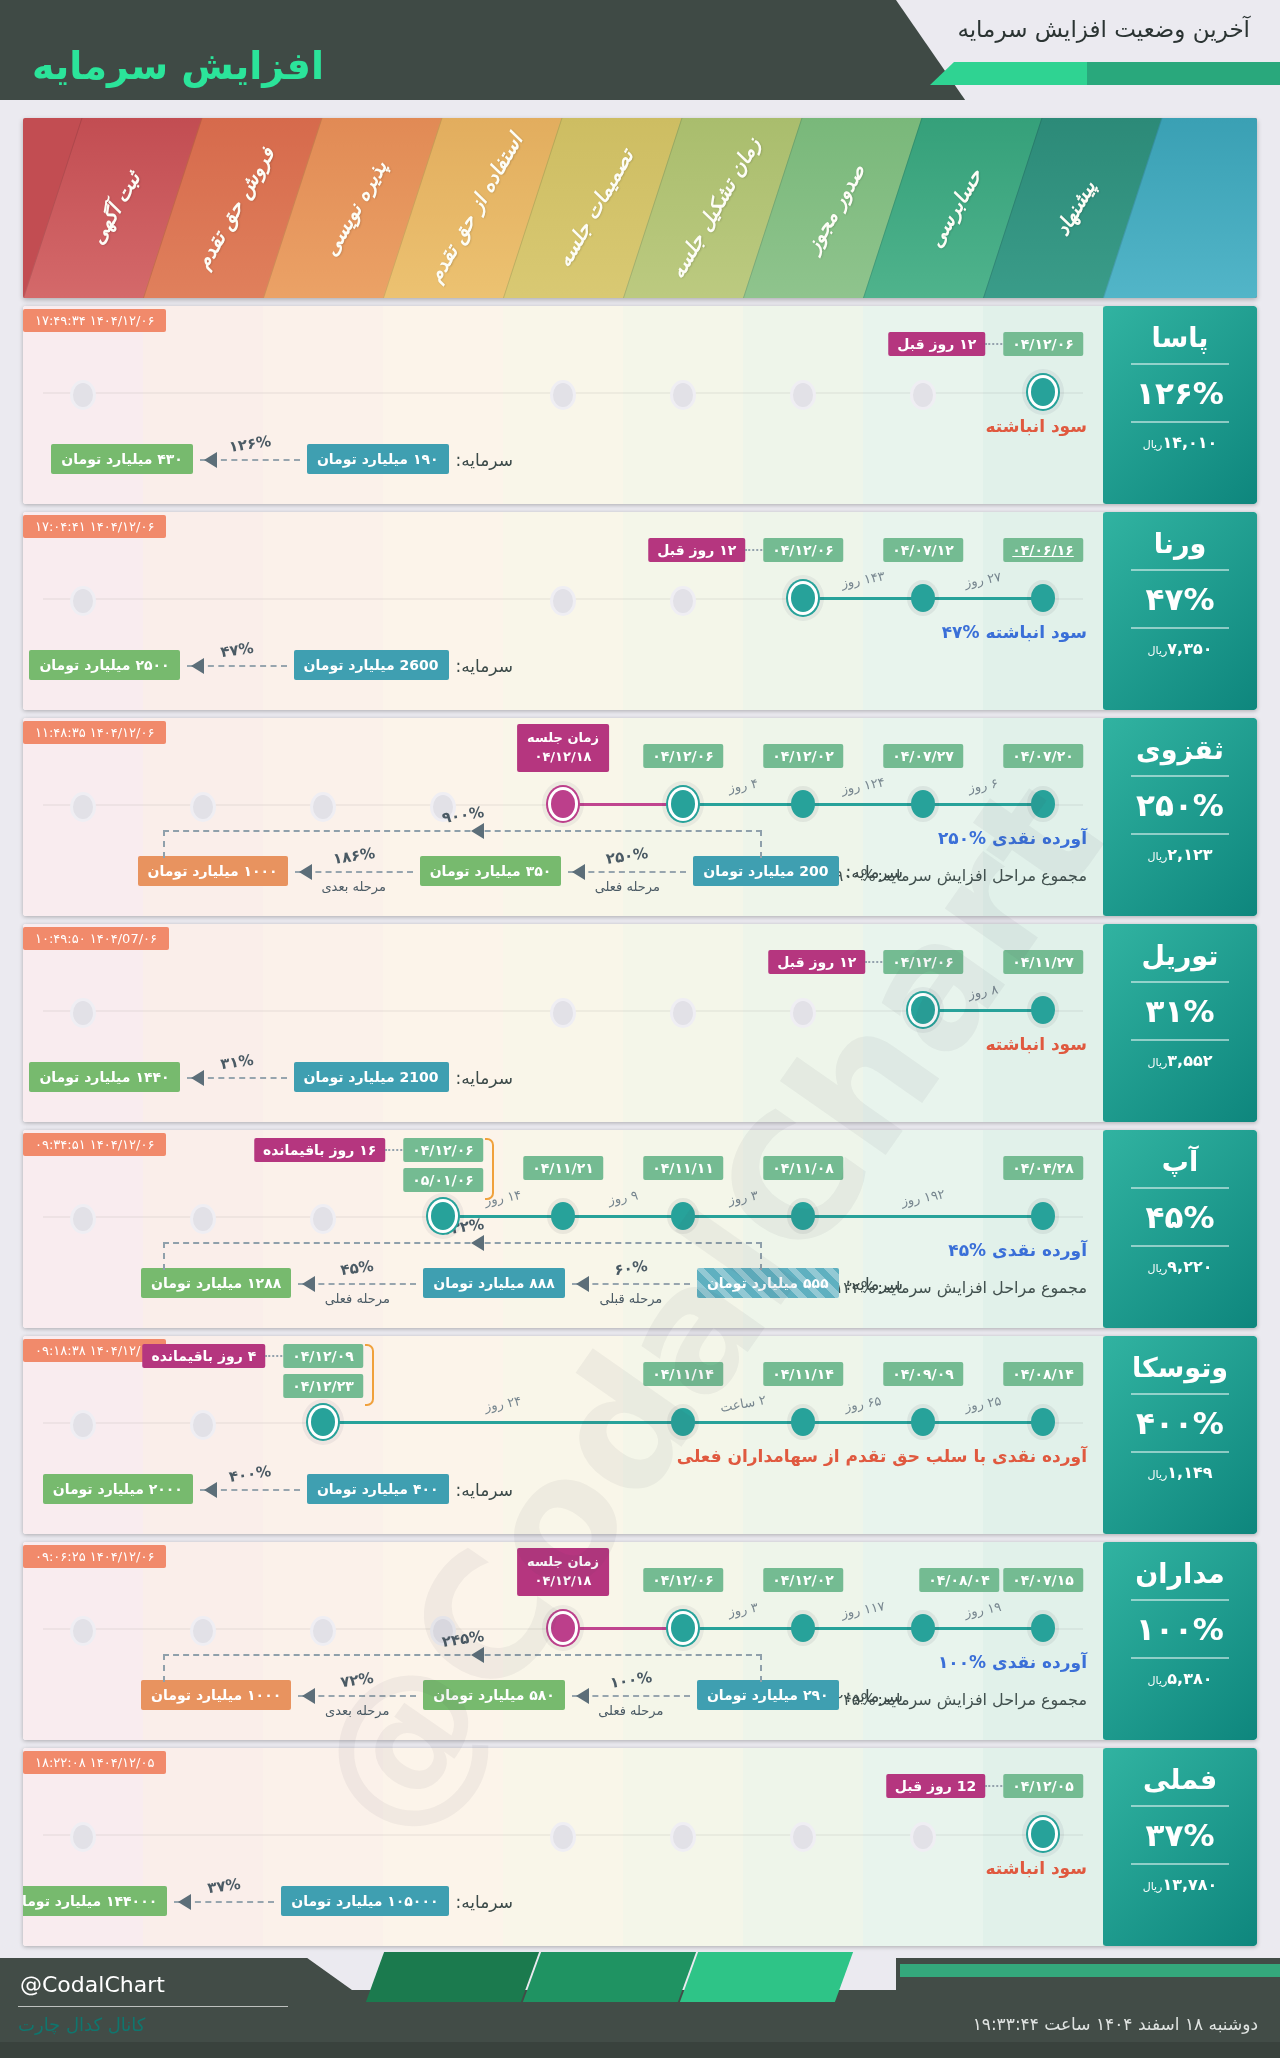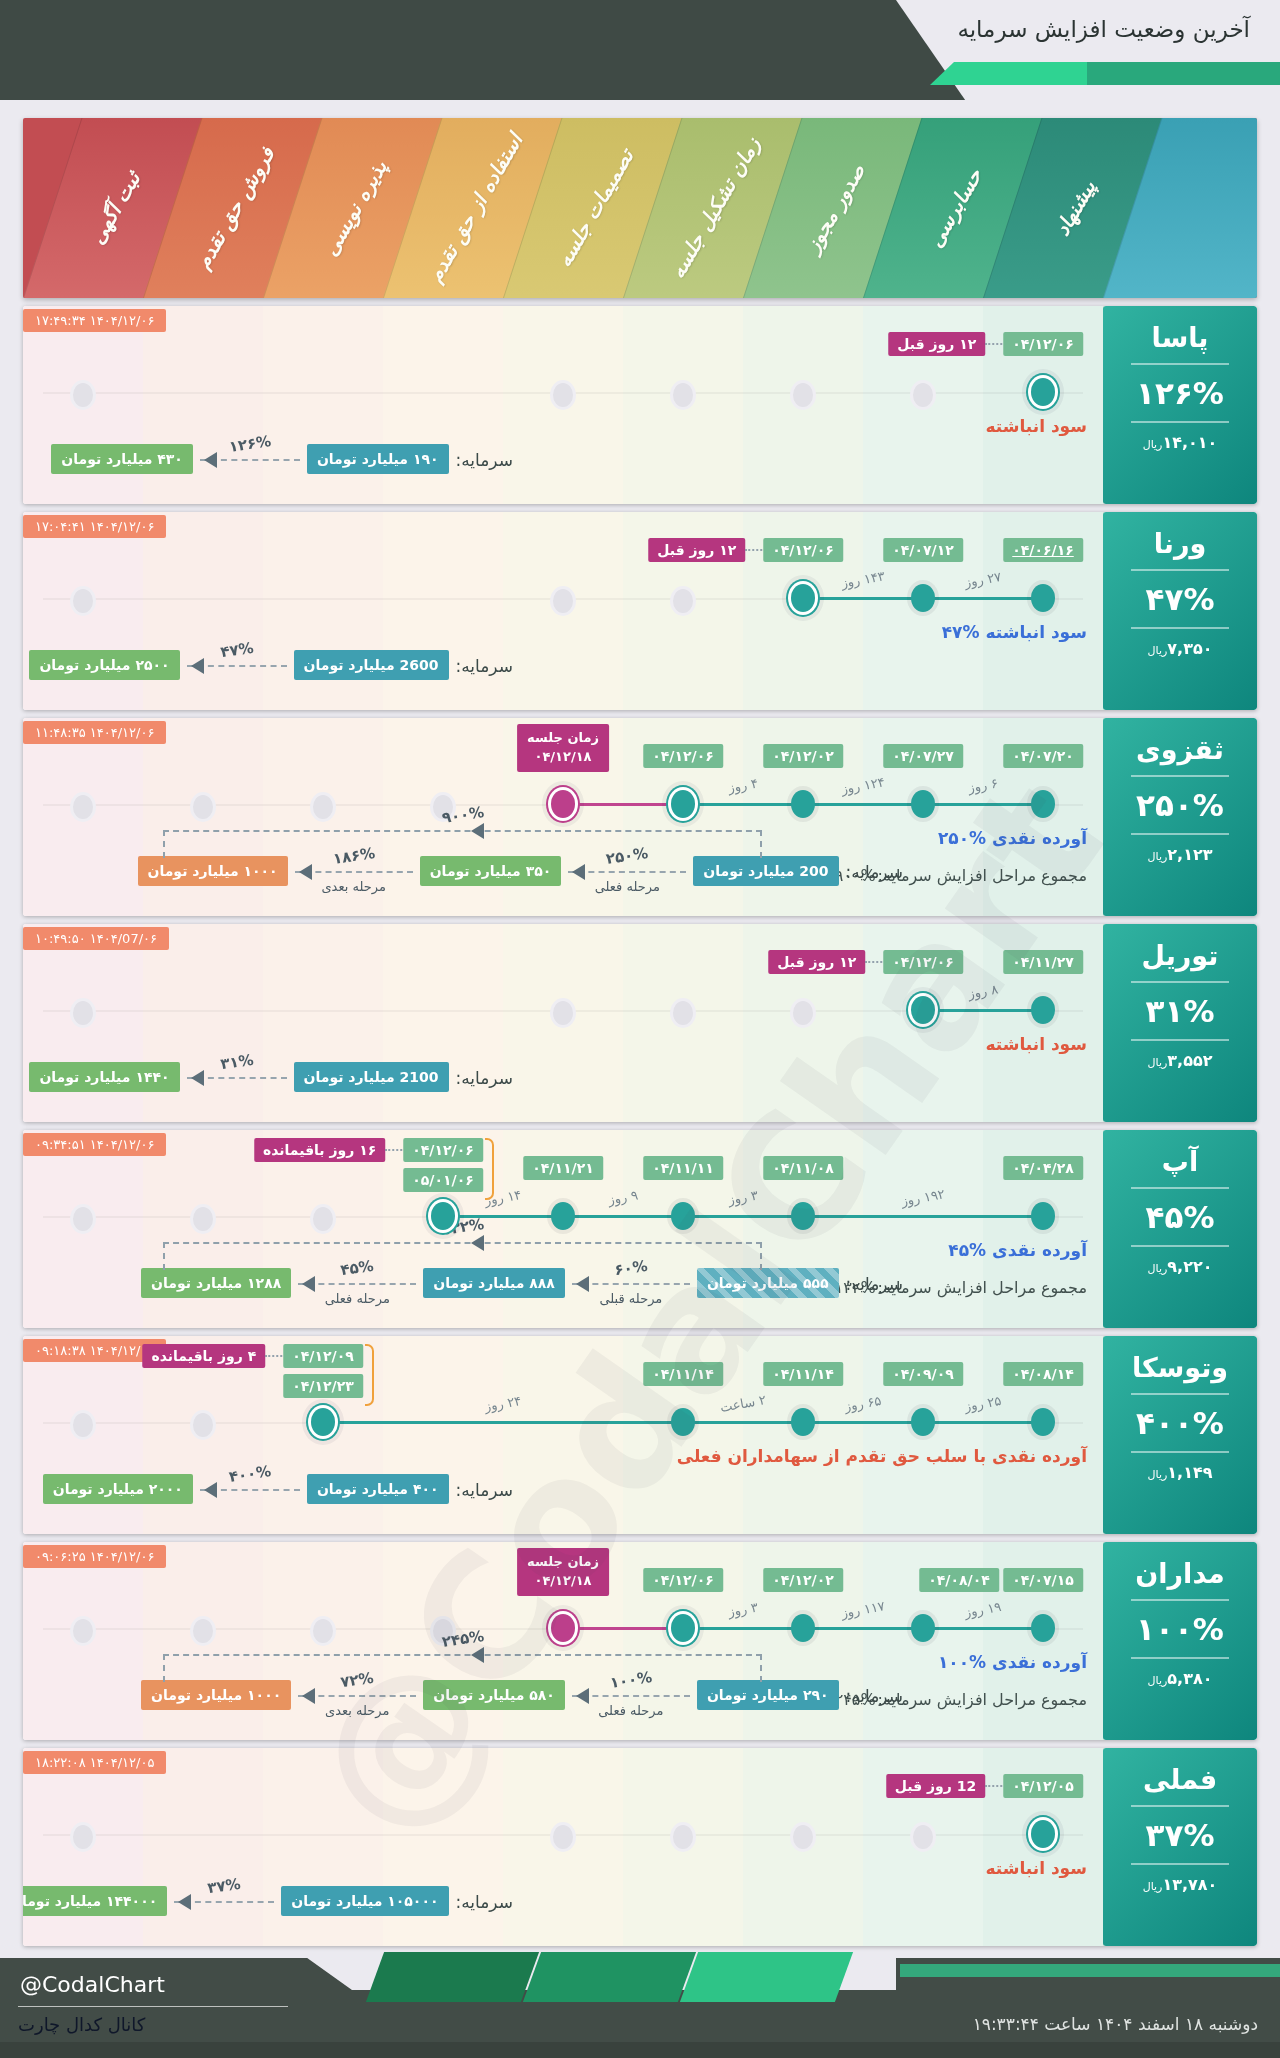--- a/index.html
+++ b/index.html
@@ -93,29 +93,30 @@
   .wm{position:absolute;top:1210px;left:90px;font-size:170px;font-weight:bold;
       color:rgba(70,70,90,.06);transform:rotate(-55deg);transform-origin:center;z-index:6;
       pointer-events:none;white-space:nowrap;}
   .footer{position:absolute;left:0;top:1958px;width:1280px;height:100px;background:#424c47;
           clip-path:polygon(0 0,24% 0,27.5% 32%,70% 32%,70% 0,100% 0,100% 100%,0 100%);}
   .fbar-light{position:absolute;top:1958px;left:300px;width:980px;height:32px;background:#ebeaf0;}
   .gbar{position:absolute;top:1964px;left:900px;width:380px;height:13px;background:#34a87c;}
   .gpara{position:absolute;top:1952px;height:50px;transform:skewX(-20deg);}
   .fhandle{position:absolute;left:20px;top:1972px;color:#fff;font-size:22px;}
   .fline{position:absolute;left:18px;top:2006px;width:270px;height:1px;background:rgba(255,255,255,.65);}
-  .fchan{position:absolute;left:18px;top:2014px;color:#0f172a;font-size:18px;direction:rtl;}
+  .fchan{position:absolute;left:18px;top:2014px;color:#0f766e;font-size:18px;direction:rtl;}
   .fdate{position:absolute;right:22px;top:2014px;color:#dfe3e1;font-size:17px;direction:rtl;}
   .fstrip{position:absolute;left:0;top:2042px;width:1280px;height:16px;background:#39423d;}
 </style>
 </head>
 <body>
 
 <div class="hdr">
   <div class="hdr-dark"></div>
+  <div class="hdr-title">افزایش سرمایه</div>
   <div class="hdr-sub">آخرین وضعیت افزایش سرمایه</div>
   <div class="hdr-stripe"></div>
 </div>
 
 <div class="banner">
     <div class="stripe" style="left: 0px; background: linear-gradient(rgb(194, 77, 82), rgb(212, 105, 106));"></div>
     <span class="slabel" style="left: 92px; top: 50%;">ثبت آگهی</span>
     <div class="stripe" style="left: 120px; background: linear-gradient(rgb(214, 106, 76), rgb(224, 128, 92));"></div>
     <span class="slabel" style="left: 212px; top: 50%;">فروش حق تقدم</span>
     <div class="stripe" style="left: 240px; background: linear-gradient(rgb(225, 138, 85), rgb(235, 162, 102));"></div>

